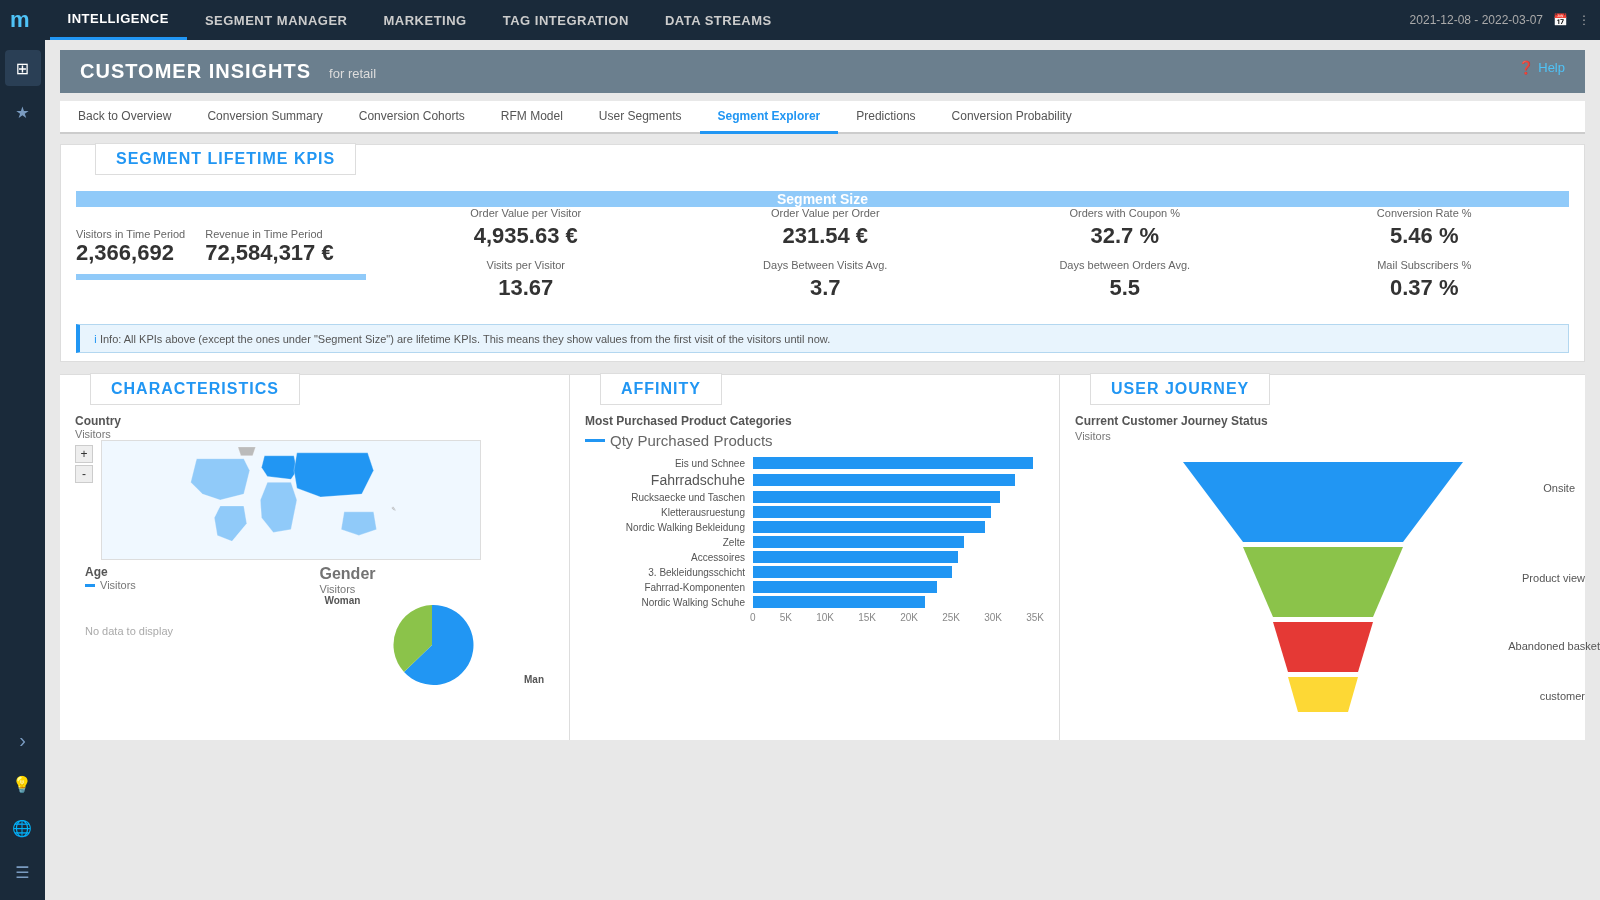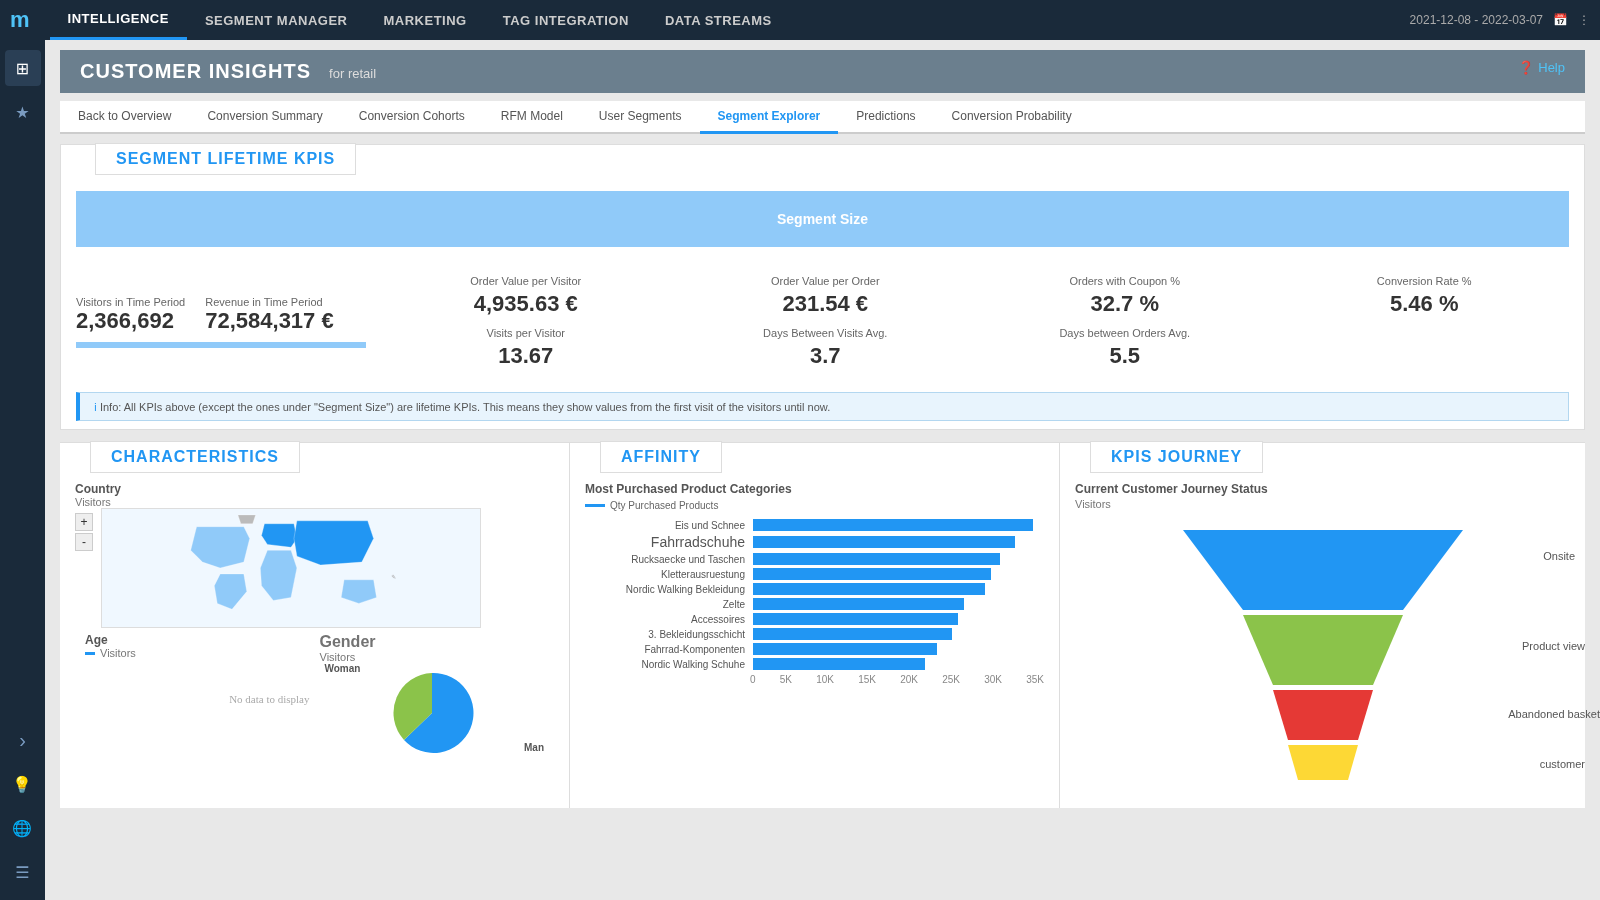--- a/index.html
+++ b/index.html
@@ -35,21 +35,21 @@
     
     .info-banner { background: #e8f4fd; border: 1px solid #b3d7f0; border-left: 4px solid #2196F3; padding: 8px 14px; margin-bottom: 12px; font-size: 12px; color: #444; }
 
     
     .section-card { background: #fff; border: 1px solid #ddd; margin-bottom: 12px; }
     .section-title-bar { display: inline-block; background: #fff; border: 1px solid #ddd; padding: 6px 20px; margin-left: 15px; margin-top: -1px; position: relative; top: -1px; }
     .section-title { font-size: 16px; font-weight: bold; color: #2196F3; letter-spacing: 1px; }
 
     
     .kpi-section { padding: 15px; }
-    .segment-size-bar { background: #90caf9; text-align: center; color: #fff; font-size: 14px; font-weight: bold; padding: 20px 0; margin-bottom: 28px; }
+    .segment-size-bar { background: #90caf9; text-align: center; color: #fff; font-size: 14px; font-weight: bold; padding: 0 0; margin-bottom: 0; }
     .kpi-row { display: flex; gap: 15px; align-items: center; }
     .kpi-left { flex: 0 0 290px; }
     .kpi-left-inner { display: flex; gap: 20px; margin-bottom: 8px; }
     .kpi-label { font-size: 11px; color: #666; }
     .kpi-value-big { font-size: 22px; font-weight: bold; color: #333; }
     .progress-bar { height: 6px; background: #90caf9; margin-top: 8px; }
     .kpi-grid { flex: 1; display: grid; grid-template-columns: 1fr 1fr 1fr 1fr; gap: 10px; }
     .kpi-item { text-align: center; }
     .kpi-item-label { font-size: 11px; color: #666; margin-bottom: 4px; }
     .kpi-item-value { font-size: 22px; font-weight: bold; color: #333; }
@@ -169,20 +169,24 @@
             <div class="kpi-item-value">13.67</div>
           </div>
           <div class="kpi-item">
             <div class="kpi-item-label">Days Between Visits Avg.</div>
             <div class="kpi-item-value">3.7</div>
           </div>
           <div class="kpi-item">
             <div class="kpi-item-label">Days between Orders Avg.</div>
             <div class="kpi-item-value">5.5</div>
           </div>
+          <div class="kpi-item">
+            <div class="kpi-item-label">Mail Subscribers %</div>
+            <div class="kpi-item-value">0.37 %</div>
+          </div>
         </div>
       </div>
     </div>
     <div class="info-box">
       <span style="color:#2196F3;">ℹ</span>
       <span>Info: All KPIs above (except the ones under "Segment Size") are lifetime KPIs. This means they show values from the first visit of the visitors until now.</span>
     </div>
   </div>
 
   <div class="bottom-sections">
@@ -222,21 +226,21 @@
           </svg>
         </div>
 
         <div class="age-gender-row">
           <div class="age-half">
             <div style="font-size:12px; font-weight:bold; color:#555;">Age</div>
             <div style="font-size:11px; color:#777; display:flex; align-items:center;">
               <span class="legend-dot"></span>
               <span>Visitors</span>
             </div>
-            <div style="height:80px; display:flex; align-items:center; justify-content:flex-end;font-family:Liberation Serif, serif;">
+            <div style="height:80px; display:flex; align-items:center; justify-content:flex-start;">
               <span style="color:#aaa; font-size:11px;">No data to display</span>
             </div>
           </div>
           <div class="gender-half">
             <div style="font-size:16px; font-weight:bold; color:#737373;">Gender</div>
             <div style="font-size:11px; color:#777;">Visitors</div>
             <div style="position:relative; display:flex; align-items:center; justify-content:center; margin-top:5px;">
 
               <svg width="90" height="90" viewBox="0 0 90 90">
 
@@ -255,21 +259,21 @@
     <div class="aff-section">
       <div style="padding: 0 15px;">
         <div class="section-title-bar">
           <span class="section-title">AFFINITY</span>
         </div>
       </div>
       <div style="padding: 8px 15px;">
         <div style="font-size:12px; font-weight:bold; color:#555; margin-bottom:4px;">Most Purchased Product Categories</div>
         <div style="display:flex; align-items:center; gap:5px; margin-bottom:8px;">
           <div style="width:20px; height:3px; background:#2196F3;"></div>
-          <span style="font-size:10px; color:#666;">Qty Purchased Products</span>
+          <span style="font-size:15px; color:#666;">Qty Purchased Products</span>
         </div>
         <div id="bar-chart-container" style="padding-left: 165px;">
         <div style="display: flex; align-items: center; margin-bottom: 3px; position: relative;">
               <div style="font-size: 10px; color: rgb(85, 85, 85); width: 160px; text-align: right; margin-right: 8px; margin-left: -165px; white-space: nowrap; overflow: hidden; text-overflow: ellipsis;">Eis und Schnee</div>
               <div style="height: 12px; background: rgb(33, 150, 243); width: 280px;"></div>
             </div>
             <div style="display: flex; align-items: center; margin-bottom: 3px; position: relative;">
               <div style="font-size: 14px; color: rgb(85, 85, 85); width: 160px; text-align: right; margin-right: 8px; margin-left: -165px; white-space: nowrap; overflow: hidden; text-overflow: ellipsis;">Fahrradschuhe</div>
               <div style="height: 12px; background: rgb(33, 150, 243); width: 262px;"></div>
             </div>
@@ -316,21 +320,21 @@
             <span>25K</span>
             <span>30K</span>
             <span>35K</span>
         </div>
       </div>
     </div>
 
     <div class="journey-section">
       <div style="padding: 0 15px;">
         <div class="section-title-bar">
-          <span class="section-title">KPIS JOURNEY</span>
+          <span class="section-title">USER JOURNEY</span>
         </div>
       </div>
       <div style="padding: 8px 15px;">
         <div style="font-size:12px; font-weight:bold; color:#555; margin-bottom:2px;">Current Customer Journey Status</div>
         <div style="font-size:11px; color:#777; margin-bottom:10px;">Visitors</div>
 
         <div style="position:relative; display:flex; align-items:flex-start; justify-content:center;">
           <svg width="300" height="280" viewBox="0 0 300 280">
 
             <polygon points="10,10 290,10 230,90 70,90" fill="#2196F3"></polygon>

